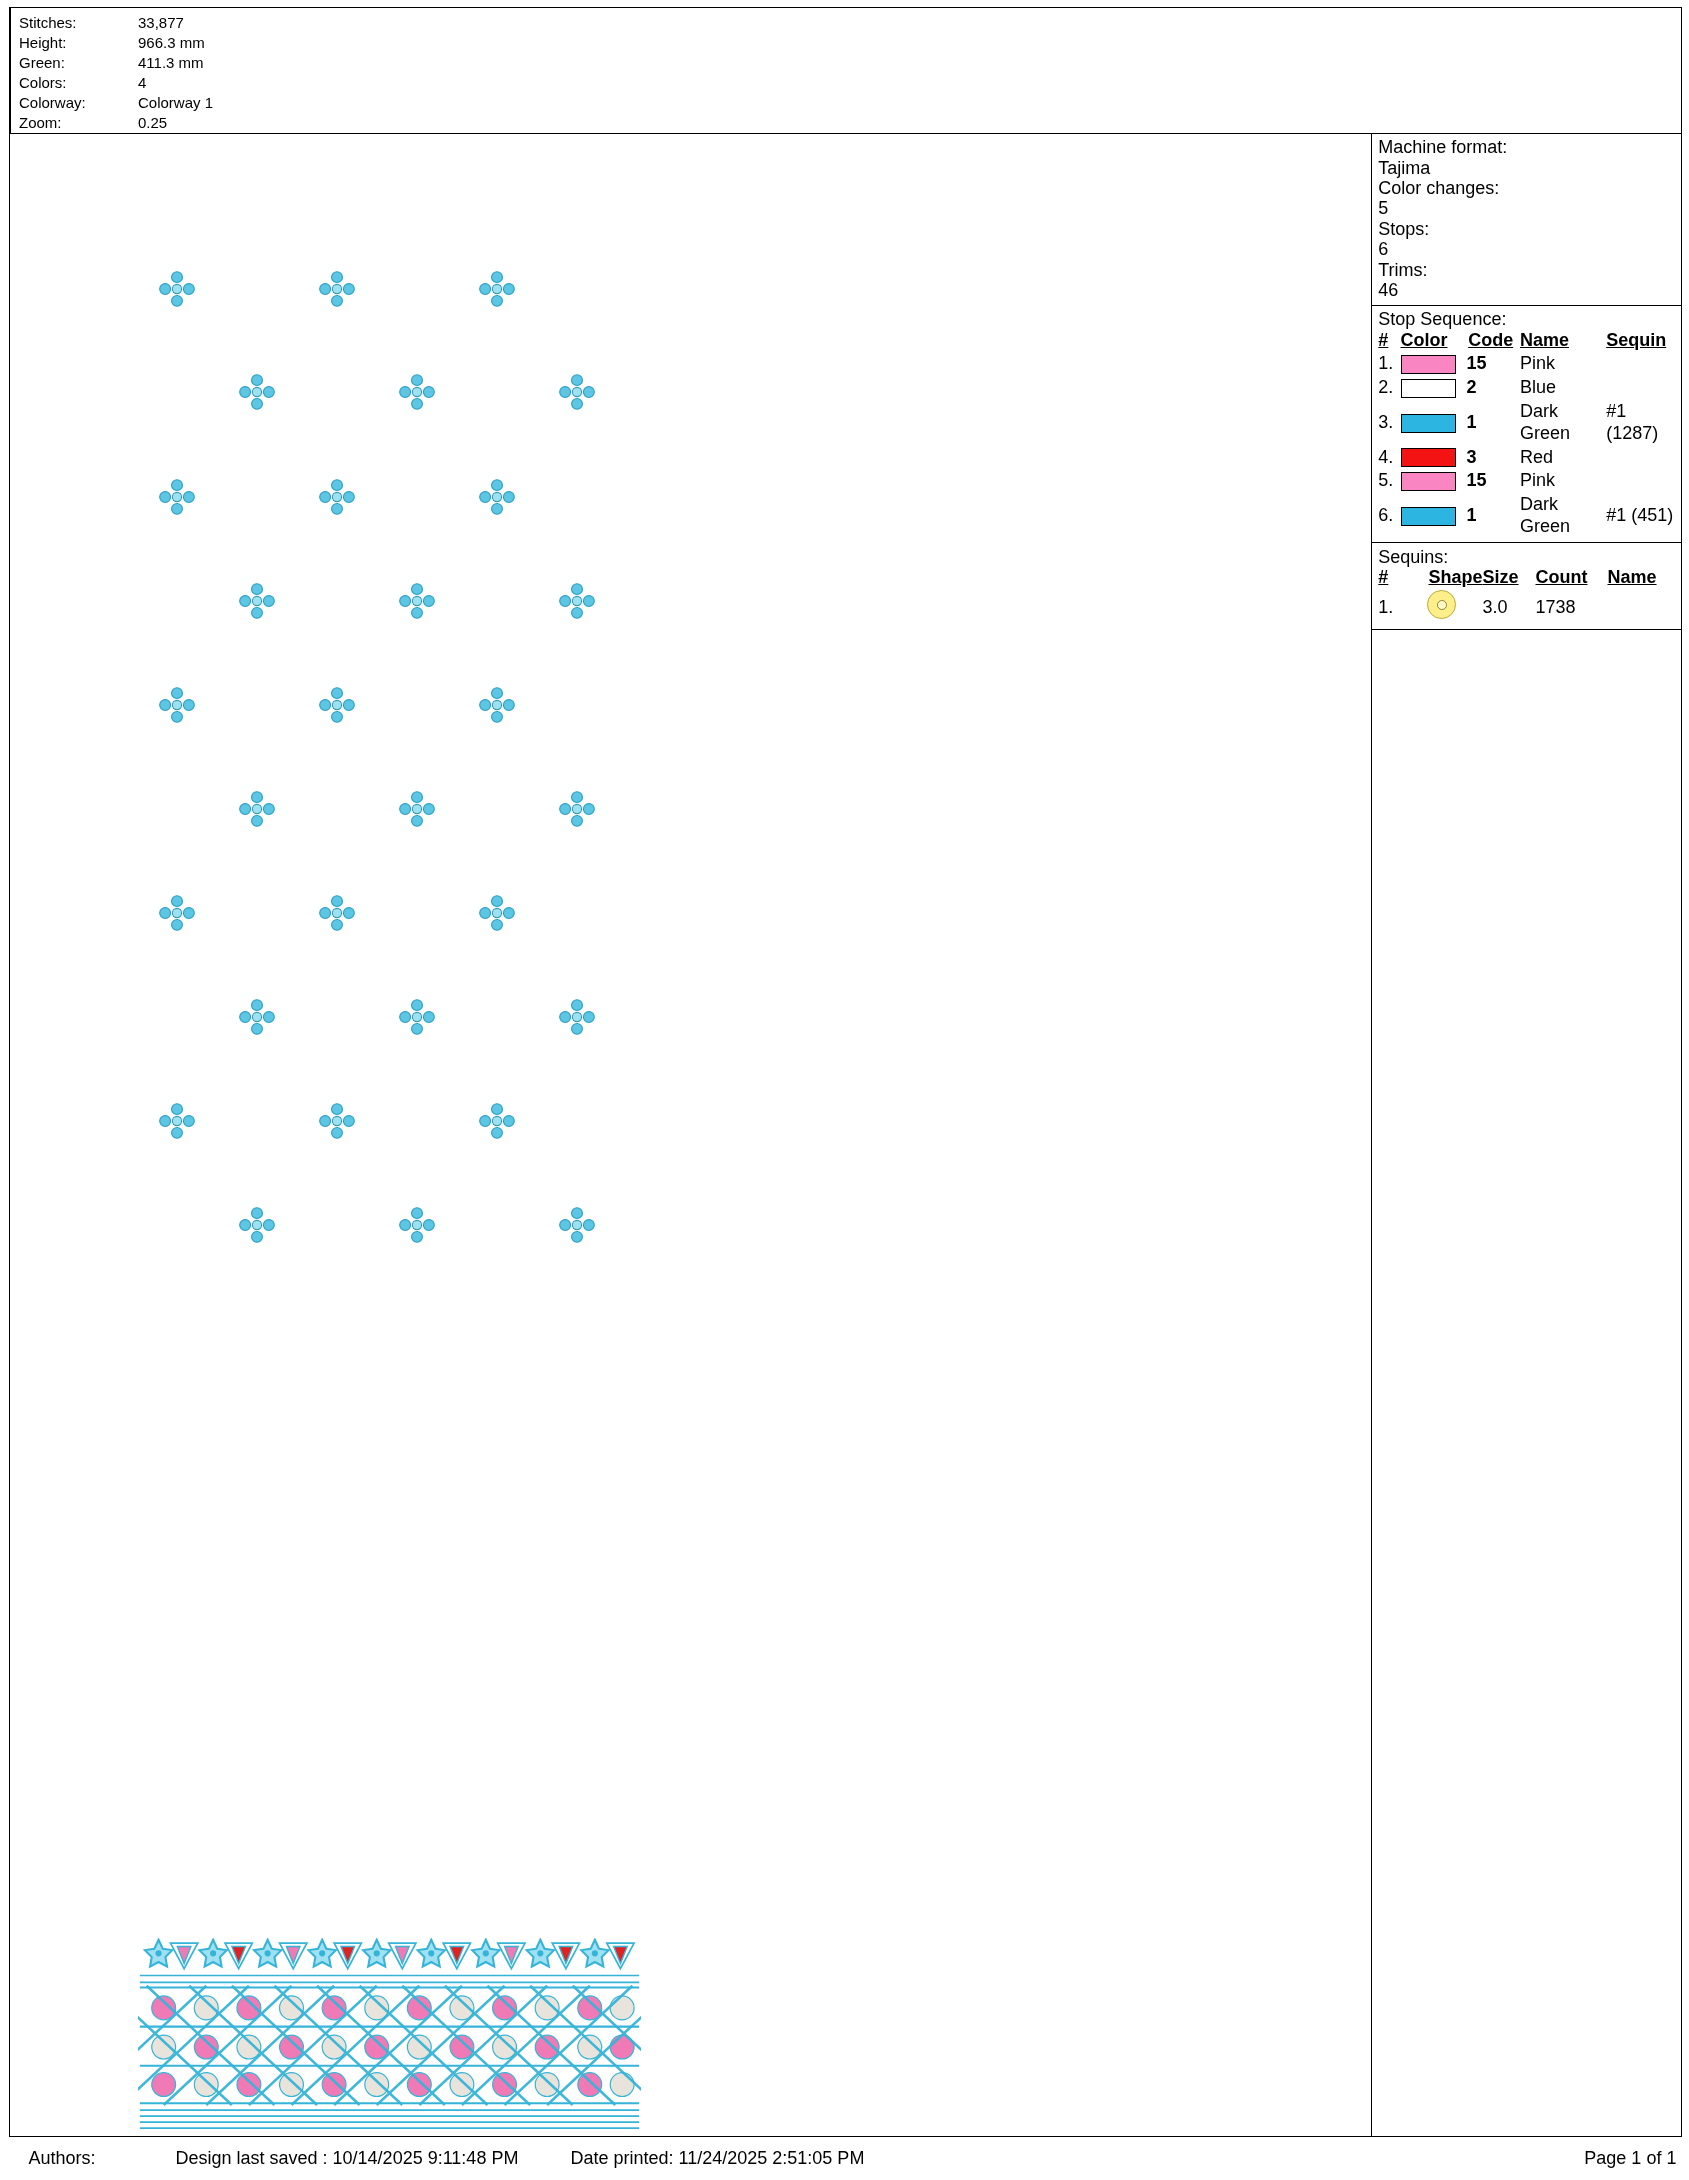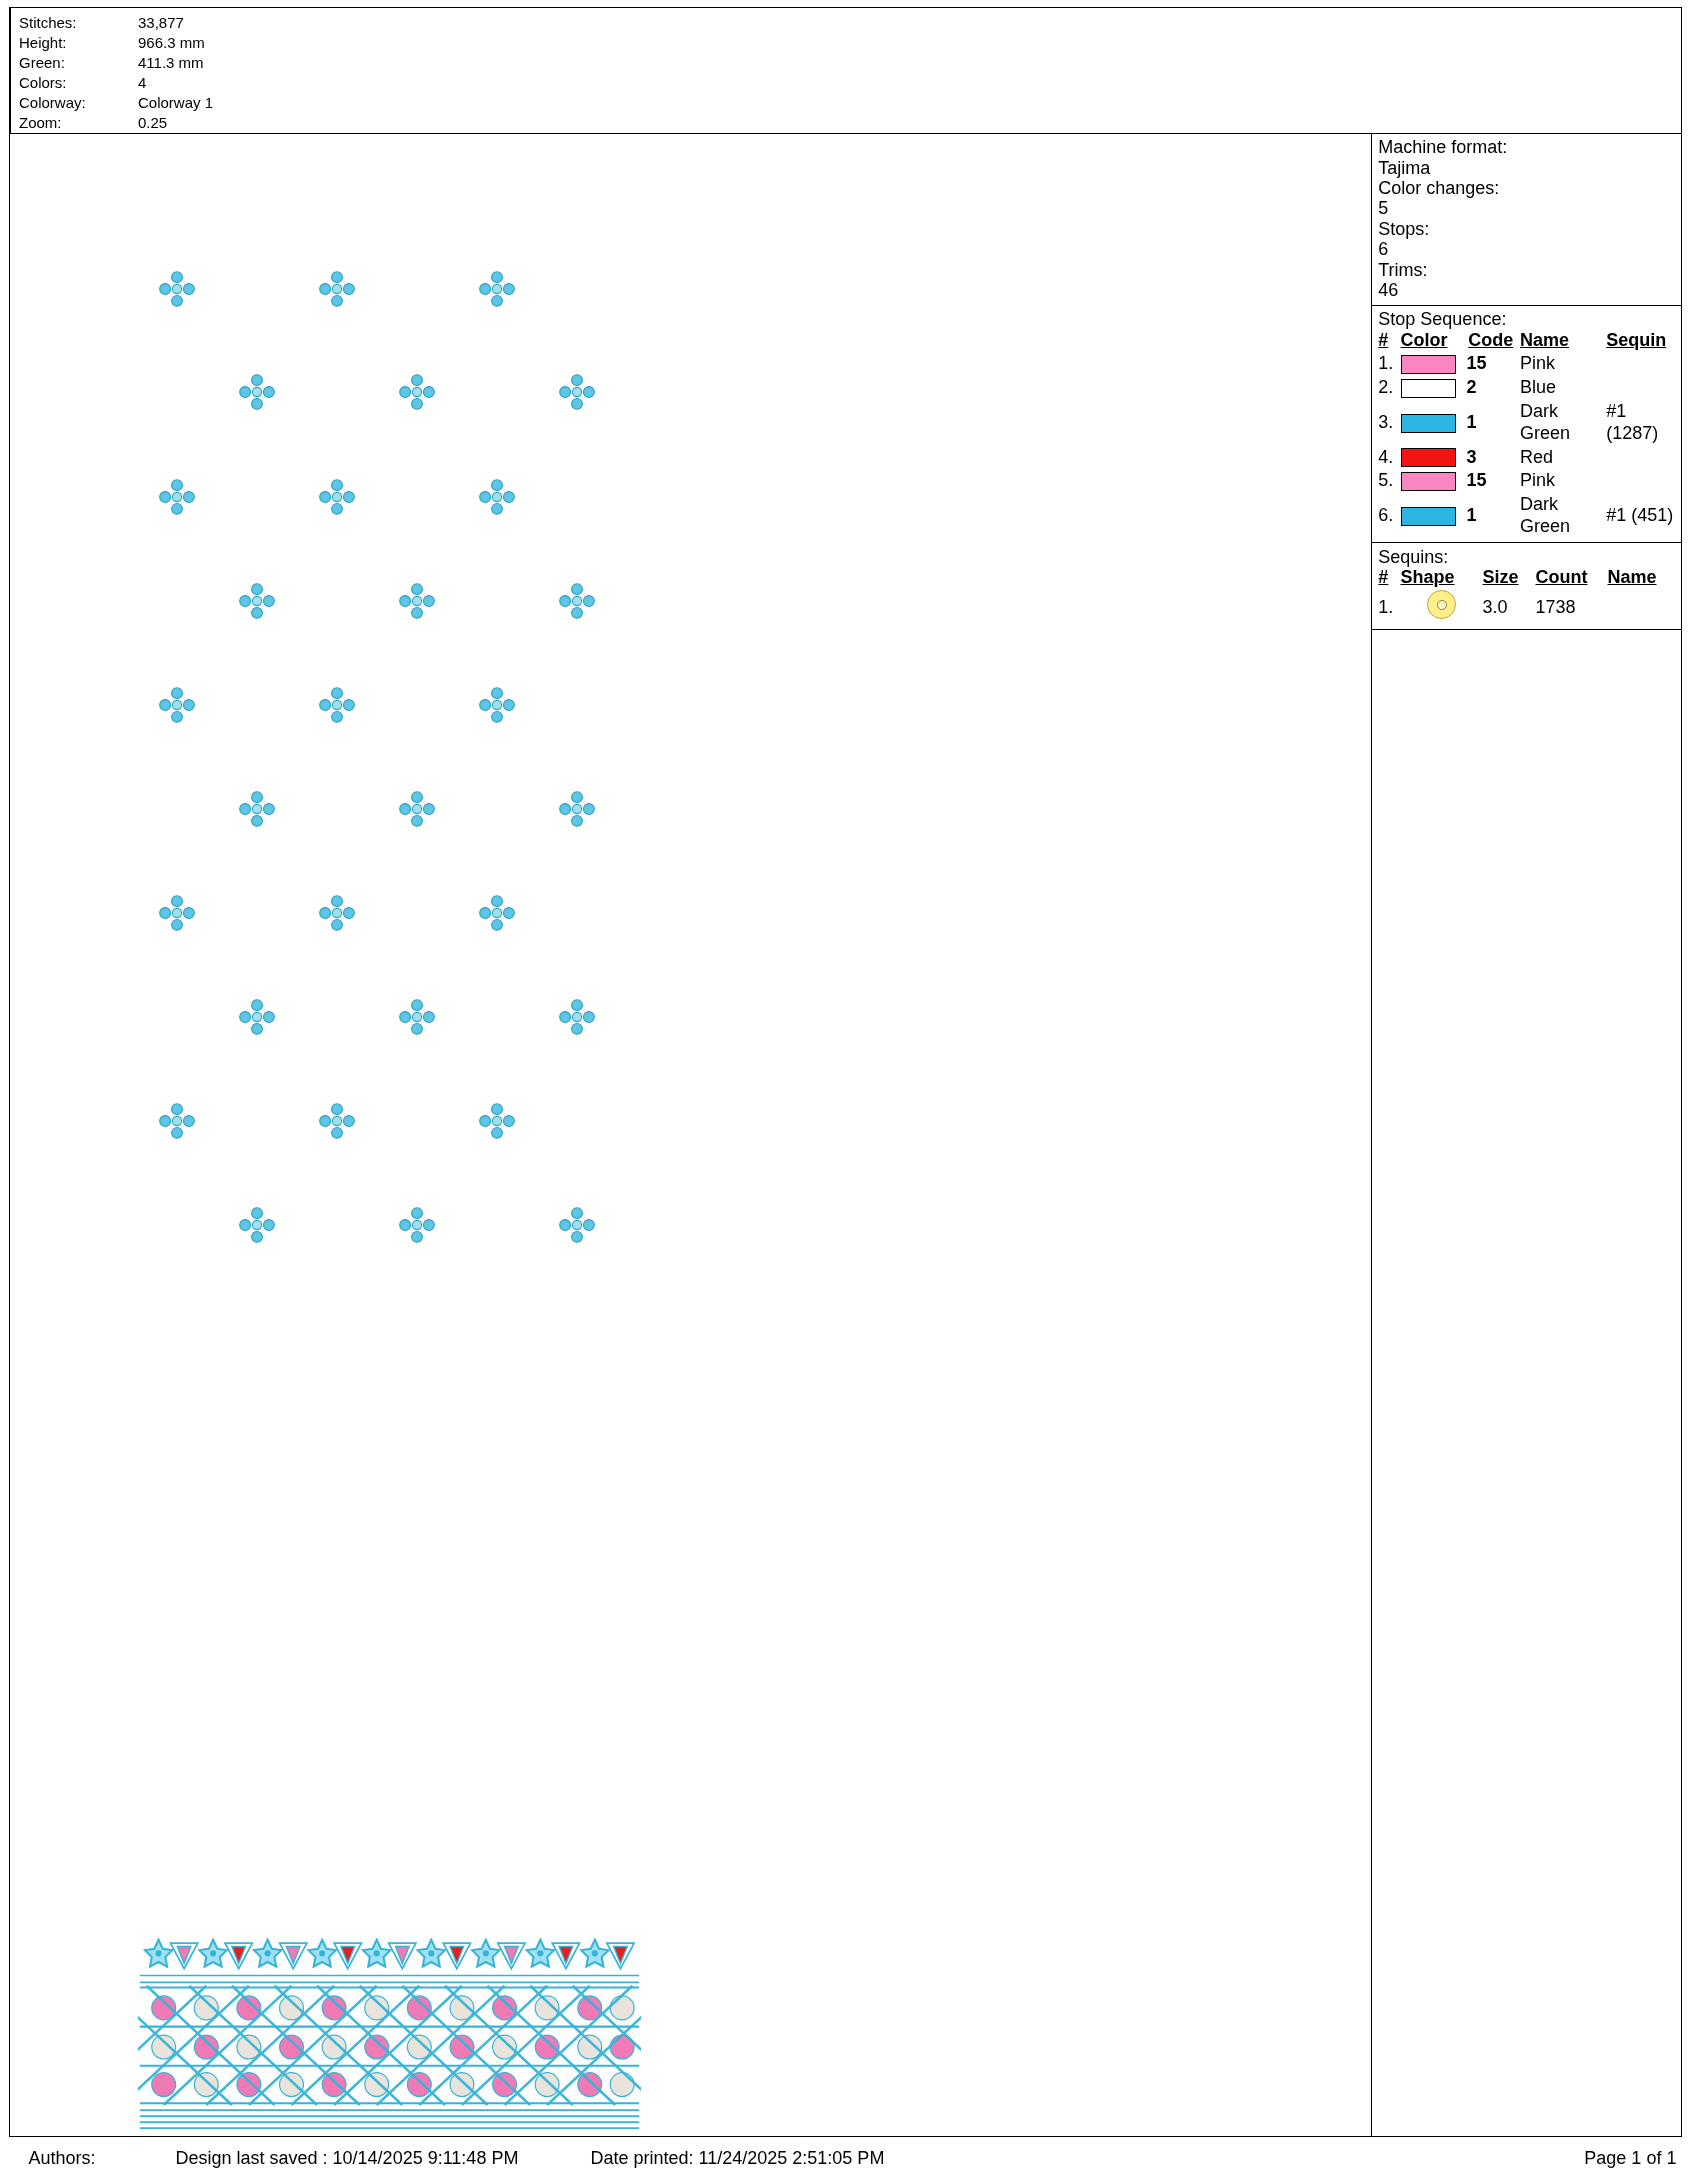--- a/index.html
+++ b/index.html
@@ -178,21 +178,21 @@
     position: relative;
     width: 1673px;
     height: 36px;
     margin-top: 3.4px;
     font-size: 18px;
     display: flex;
     align-items: center;
   }
   .footer .f-left { position: absolute; left: 20px; }
   .footer .f-mid1 { position: absolute; left: 167px; }
-  .footer .f-mid2 { position: absolute; left: 582px; }
+  .footer .f-mid2 { position: absolute; left: 562px; }
   .footer .f-right { position: absolute; right: 5.1px; }
 
   
   .motif {
     position: absolute;
     width: 39px;
     height: 39px;
     transform: translate(-50%, -50%);
   }
   .border-art {
@@ -740,21 +740,21 @@
             </tbody>
           </table>
         </div>
 
         <div class="side-block">
           <div class="block-title">Sequins:</div>
           <table class="seq">
             <thead>
               <tr>
                 <th class="c-num">#</th>
-                <th class="sq-shape" style="text-align:left">Shape</th>
+                <th class="sq-shape" style="text-align:right">Shape</th>
                 <th class="sq-size">Size</th>
                 <th class="sq-count">Count</th>
                 <th>Name</th>
               </tr>
             </thead>
             <tbody>
               <tr>
                 <td class="c-num">1.</td>
                 <td class="sq-shape"><span class="sequin-dot"></span></td>
                 <td class="sq-size">3.0</td>

